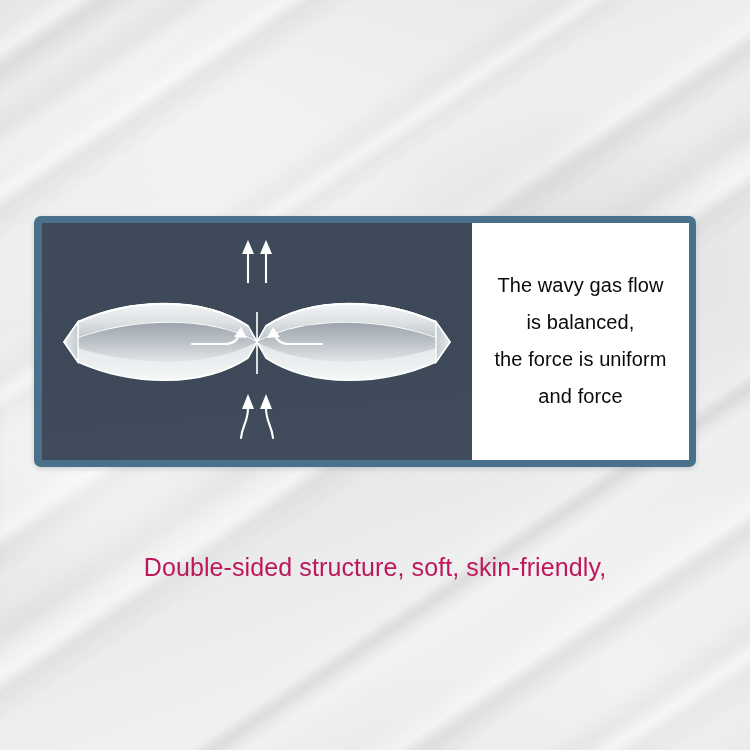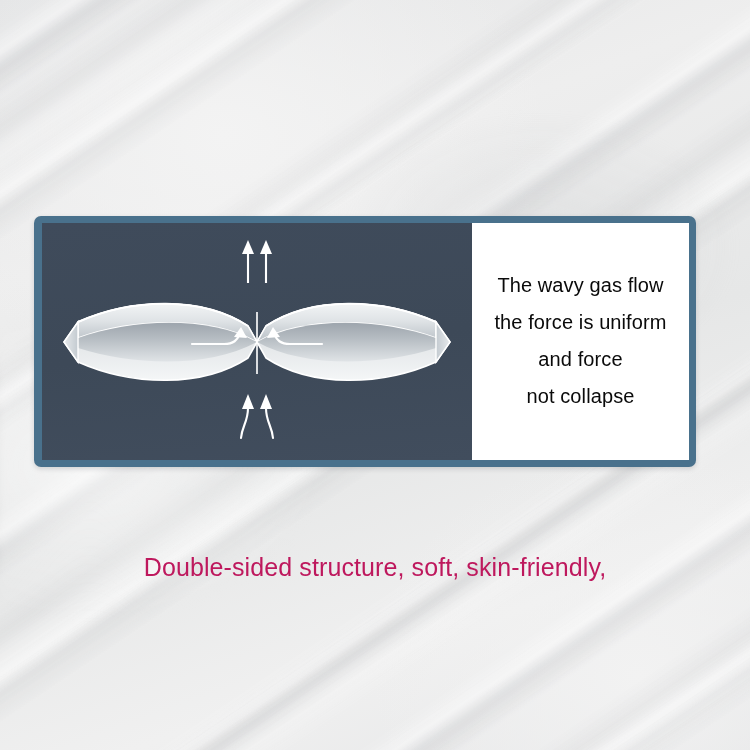--- a/index.html
+++ b/index.html
@@ -250,23 +250,23 @@
             <path d="M231,58 C230,46 224,42 224,28" fill="none"></path>
             <polygon points="224,14 230,29 218,29" stroke="none"></polygon>
           </g>
         </svg>
       </div>
 
     </div>
 
     <div class="textpanel">
       <div class="line">The wavy gas flow</div>
+      <div class="line">is balanced,</div>
       <div class="line">the force is uniform</div>
       <div class="line">and force</div>
-      <div class="line">not collapse</div>
     </div>
 
   </div>
 
   <div id="caption">
     <div class="cline">Double-sided structure, soft, skin-friendly,</div>
   </div>
 
 </div>
 

